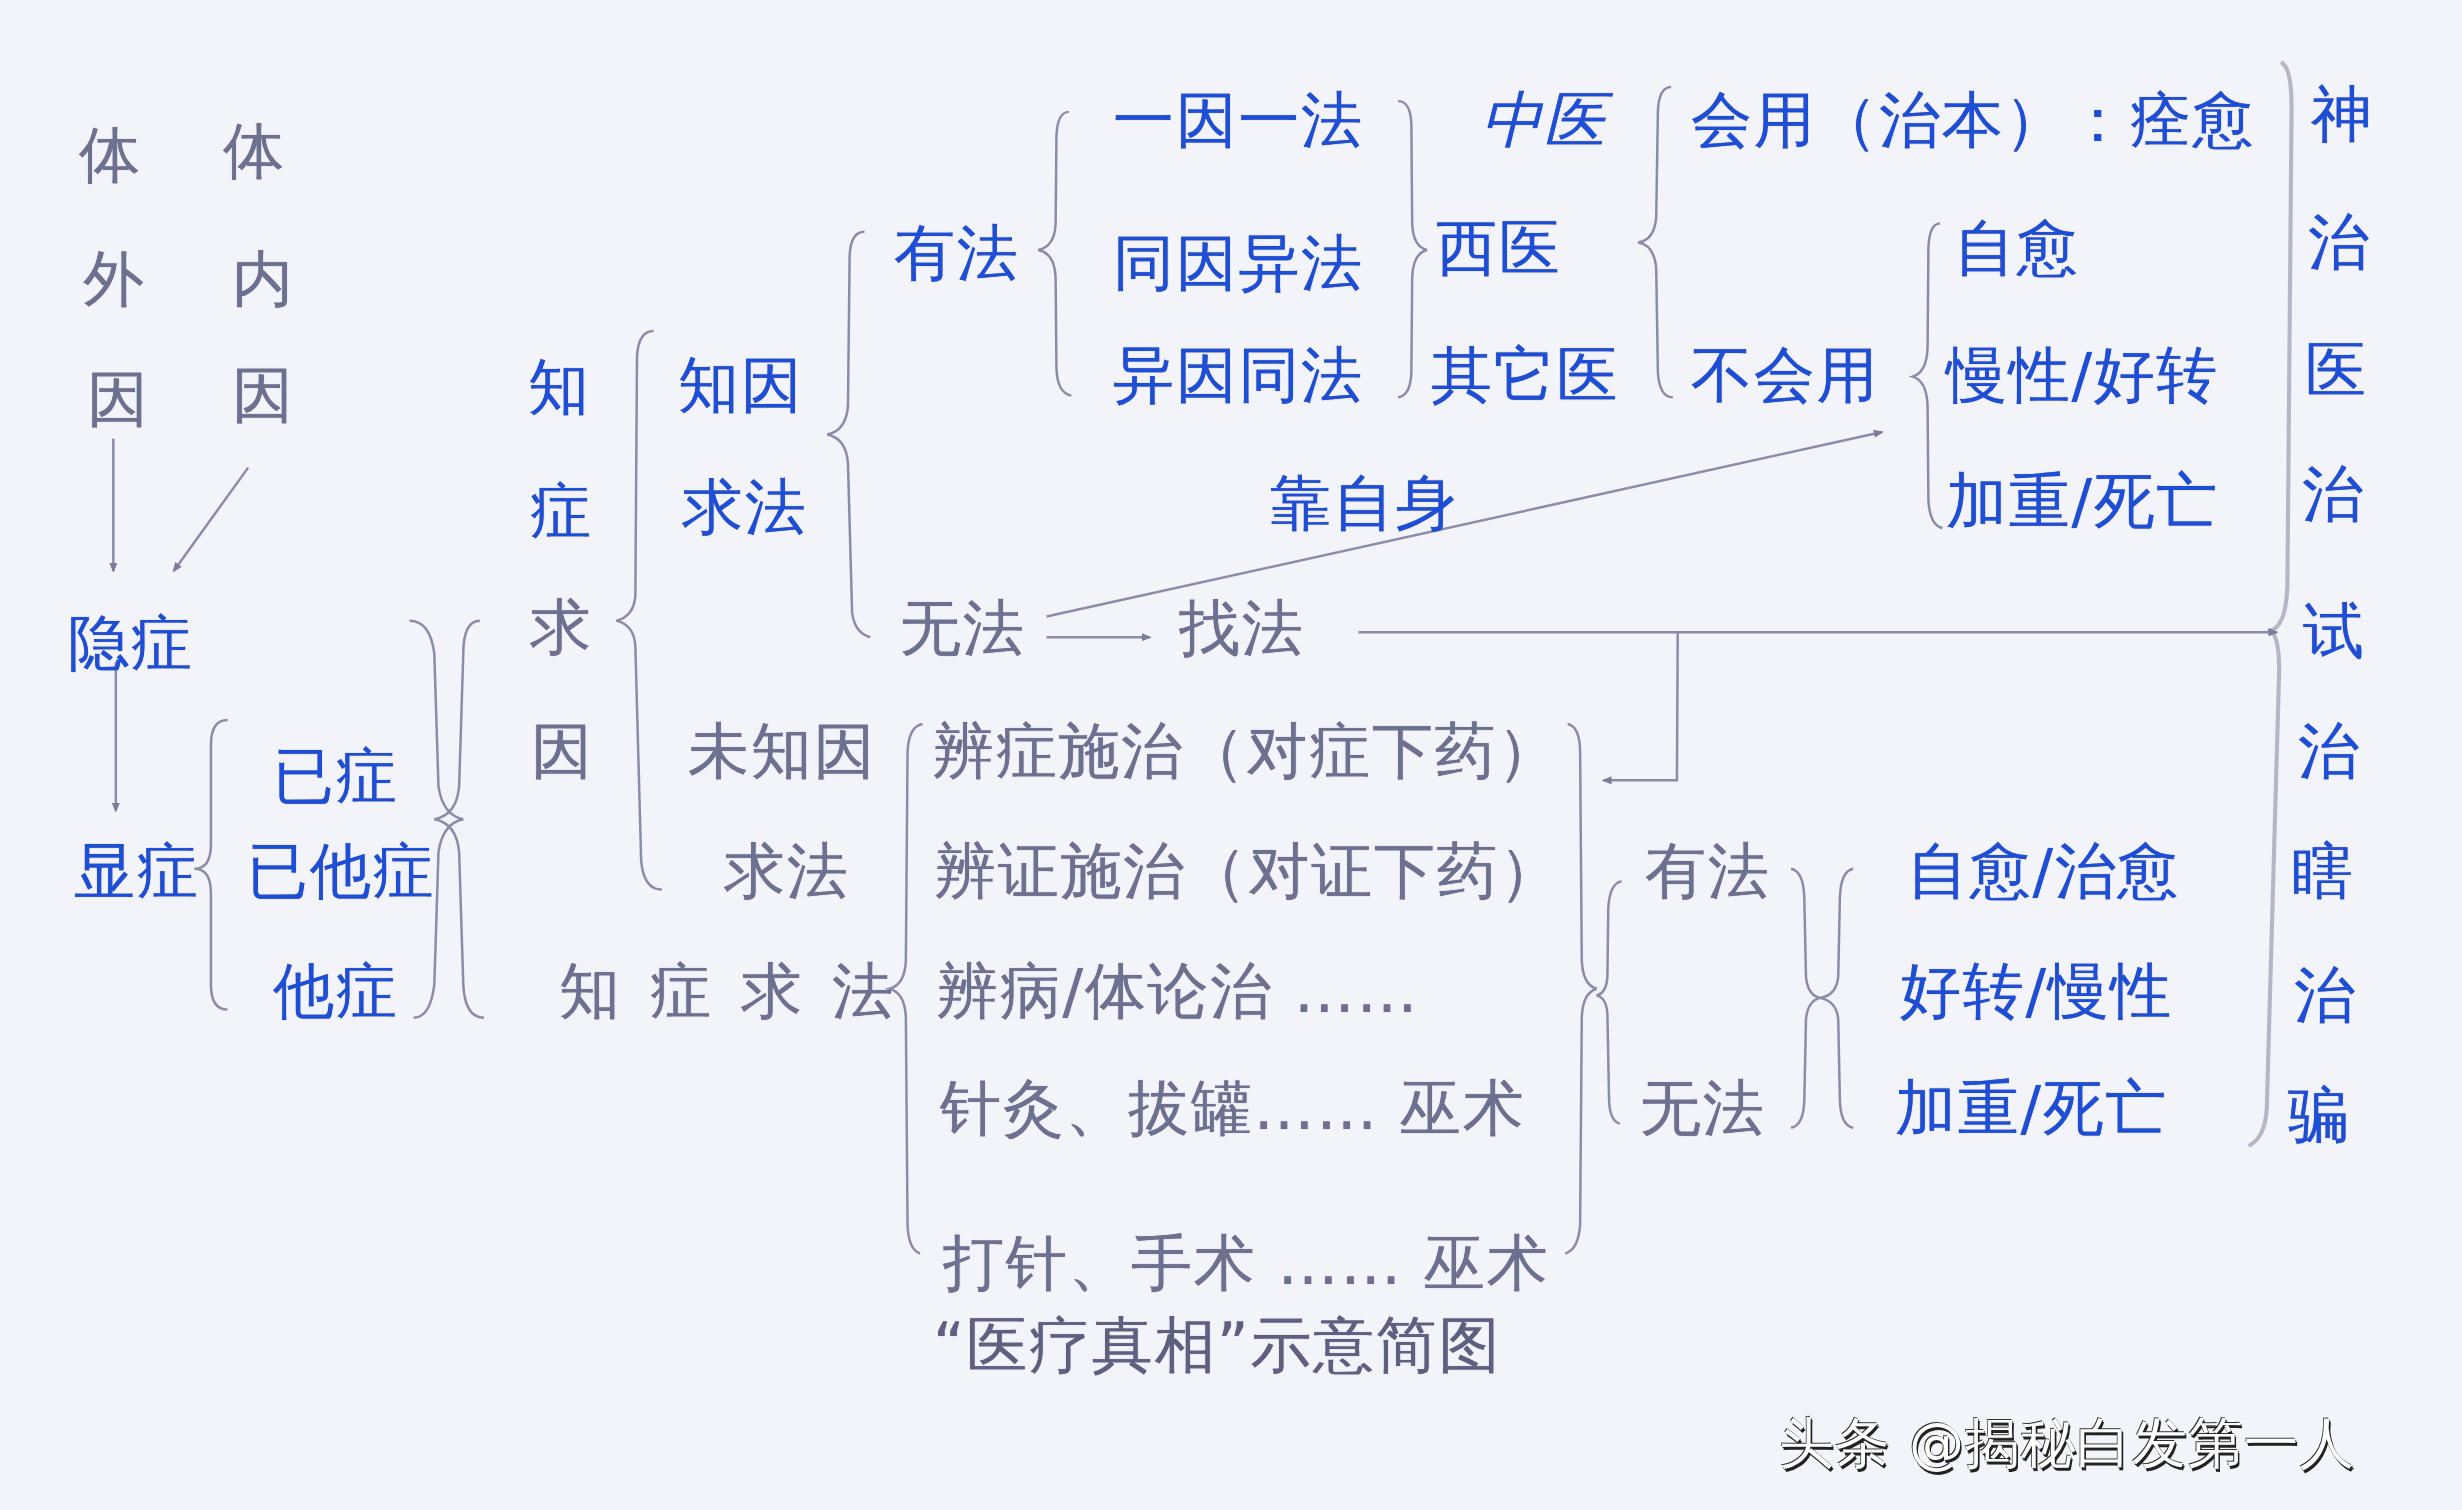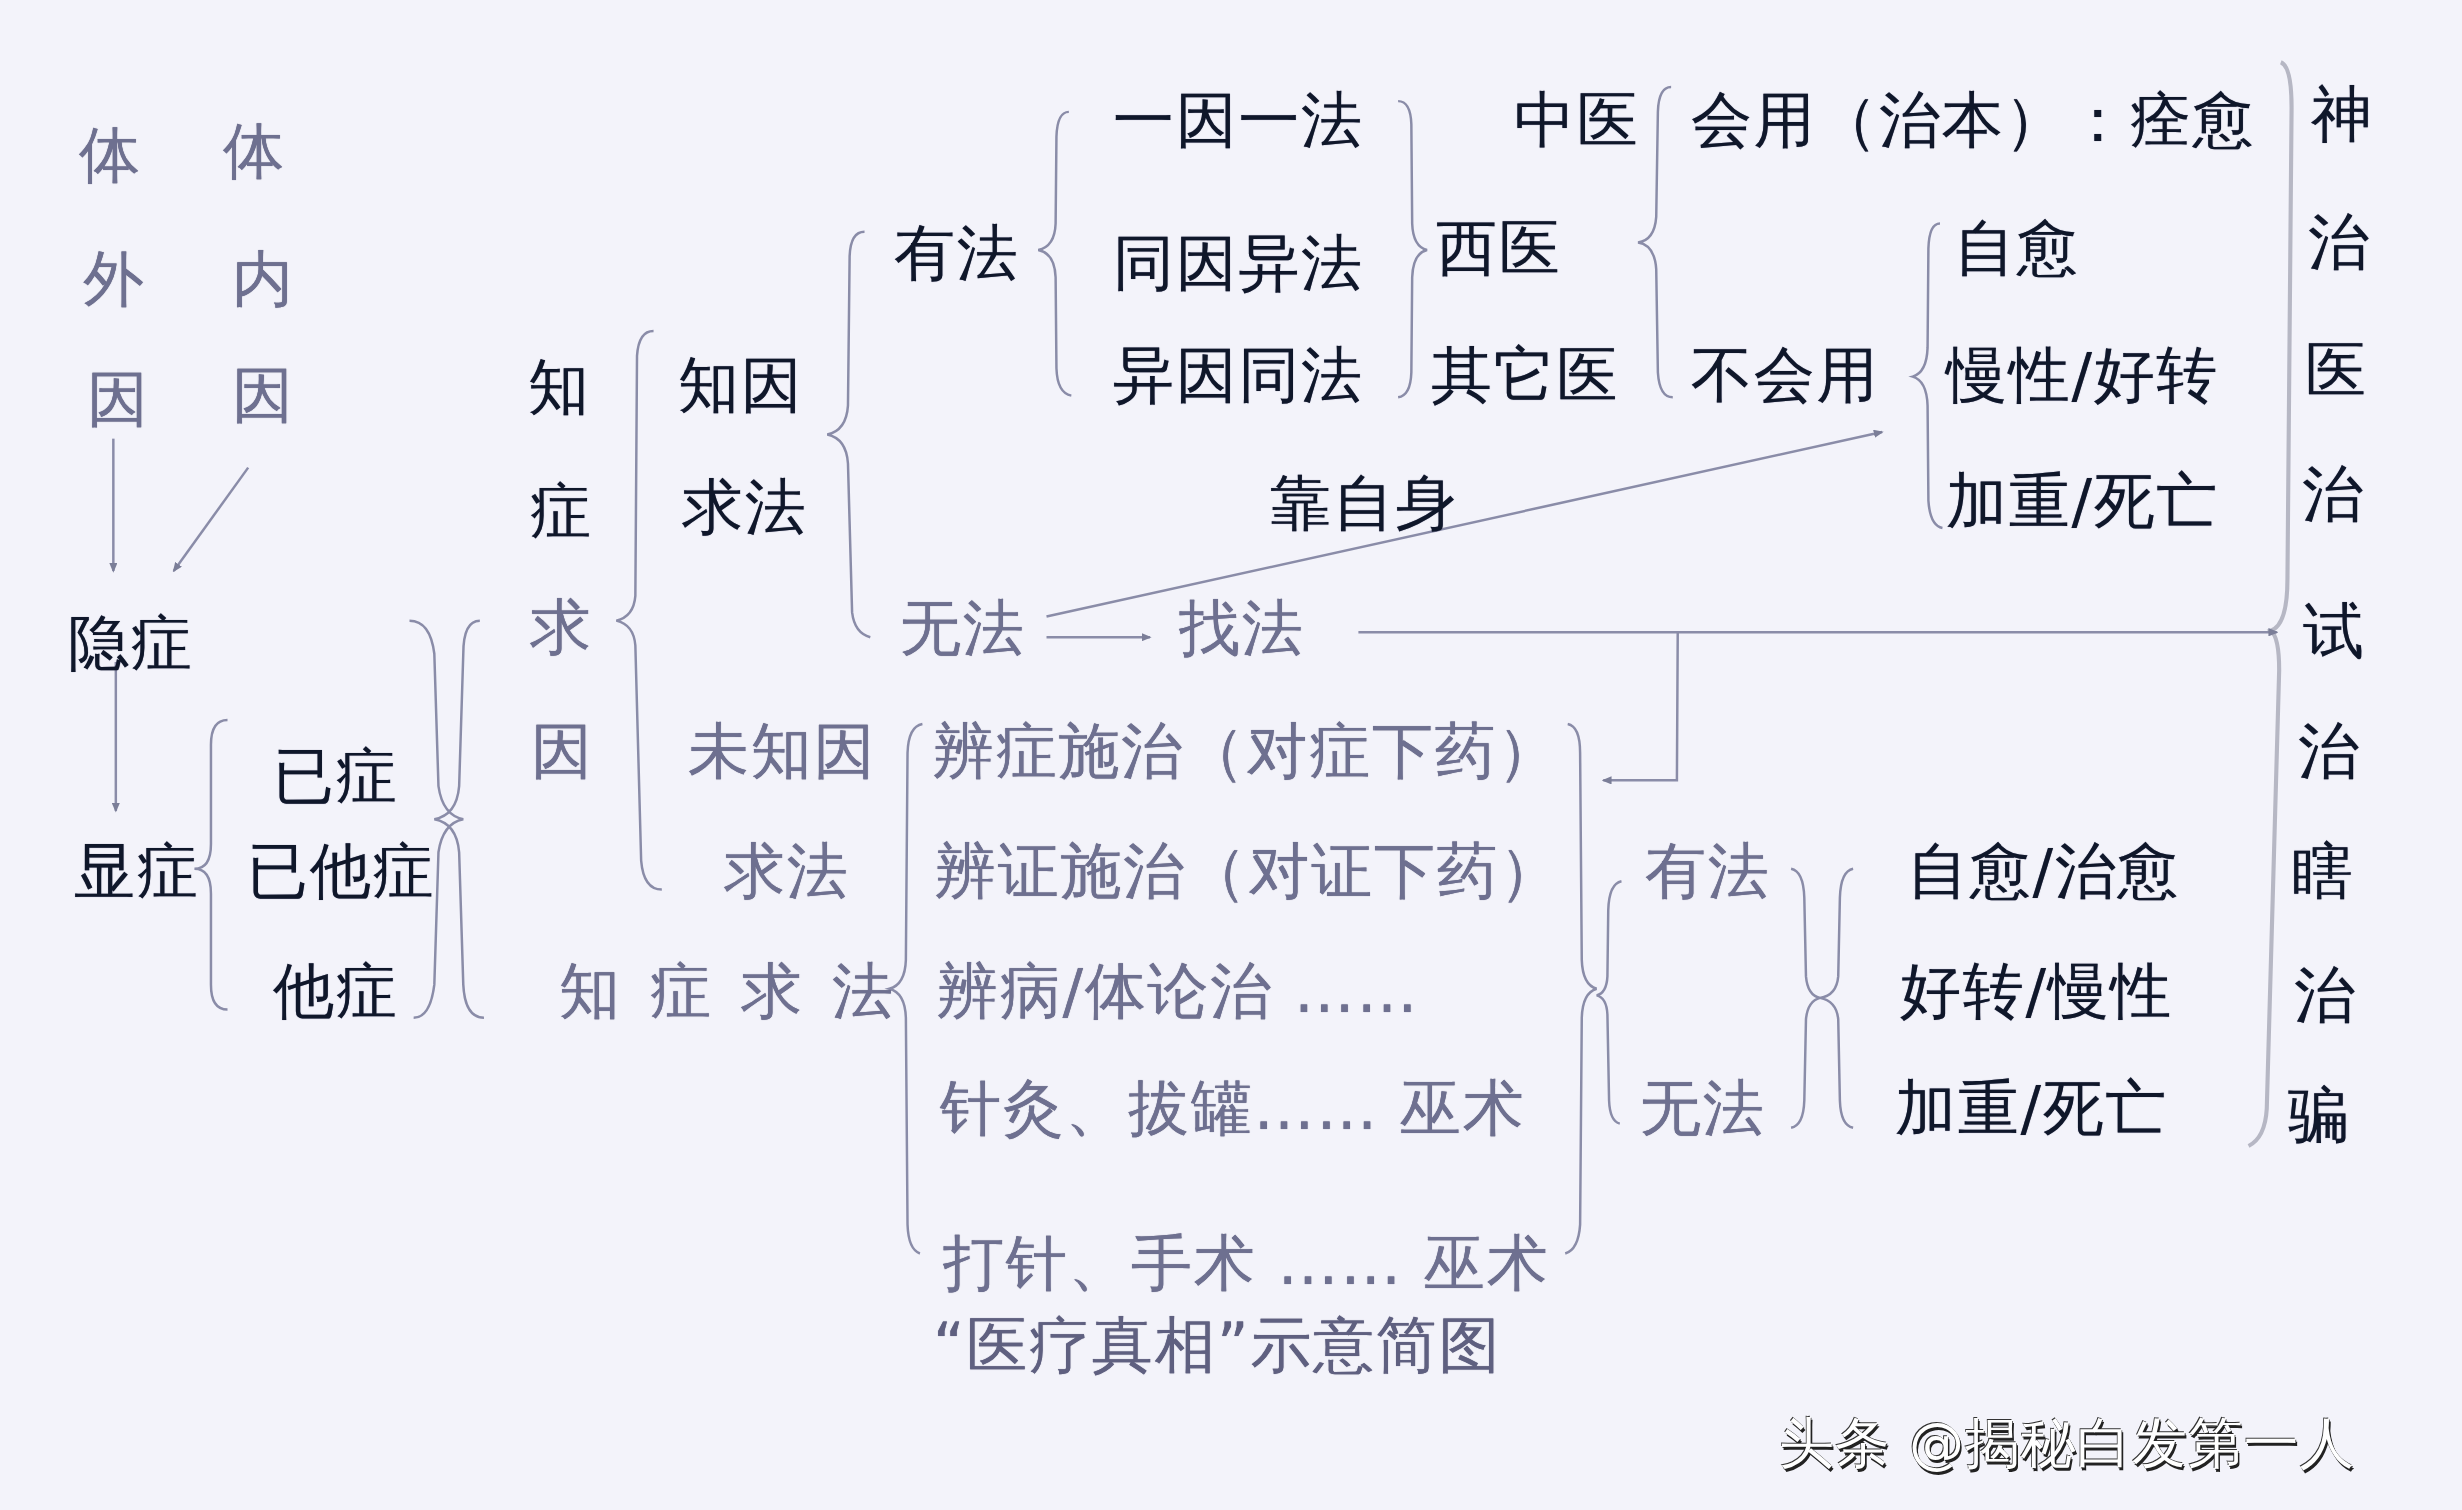--- a/index.html
+++ b/index.html
@@ -1,18 +1,18 @@
 <!DOCTYPE html>
 <html style="font-size:13.2px"><head>
 <meta charset="utf-8">
 <style>
   html,body{margin:0;padding:0;}
   body{width:2462px;height:1511px;background:#f3f3fa;position:relative;overflow:hidden;
        font-family:"DejaVu Sans","Liberation Sans",sans-serif;}
-  .t{position:absolute;white-space:nowrap;color:#0f172a;font-size:61px;line-height:1;letter-spacing:1.7px;
+  .t{position:absolute;white-space:nowrap;color:#1d4ed8;font-size:61px;line-height:1;letter-spacing:1.7px;
      text-shadow:0 0 0.8px #5a5a78;}
   .dk{color:#6e7090;}
   svg.lines{position:absolute;left:0;top:0;}
   .wm{position:absolute;font-size:55px;color:#fff;letter-spacing:0.8px;
       text-shadow:1.7px 2.5px 0 #222,-0.8px -0.8px 0 #333,0.8px 0.8px 0 #333;font-family:"DejaVu Sans",sans-serif;}
   .caption{color:#5f6080;}
 </style>
 </head>
 <body>
 
@@ -101,21 +101,21 @@
 
 <div class="t" style="left:894px;top:222px;">有法</div>
 <div class="t dk" style="left:900px;top:597px;">无法</div>
 <div class="t dk" style="left:1179px;top:597px;">找法</div>
 <div class="t" style="left:1270px;top:472px;">靠自身</div>
 
 <div class="t" style="left:1113px;top:89px;">一因一法</div>
 <div class="t" style="left:1113px;top:232px;">同因异法</div>
 <div class="t" style="left:1113px;top:344px;">异因同法</div>
 
-<div class="t" style="left:1514px;top:89px;">中医</div>
+<div class="t" style="left:1481px;top:89px;font-style:italic;">中医</div>
 <div class="t" style="left:1436px;top:217px;">西医</div>
 <div class="t" style="left:1431px;top:344px;">其它医</div>
 
 <div class="t" style="left:1691px;top:89px;">会用（治本）：痊愈</div>
 <div class="t" style="left:1691px;top:344px;">不会用</div>
 
 <div class="t" style="left:1954px;top:217px;">自愈</div>
 <div class="t" style="left:1946px;top:344px;text-align:center;">慢性/好转</div>
 <div class="t" style="left:1946px;top:470px;">加重/死亡</div>
 

